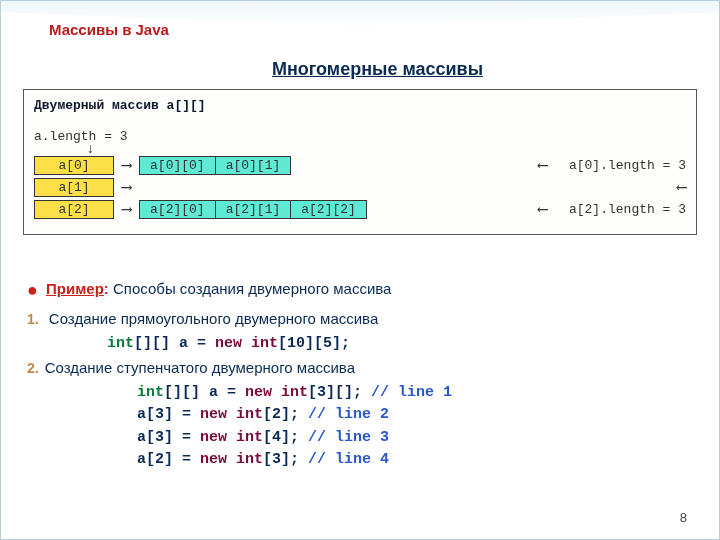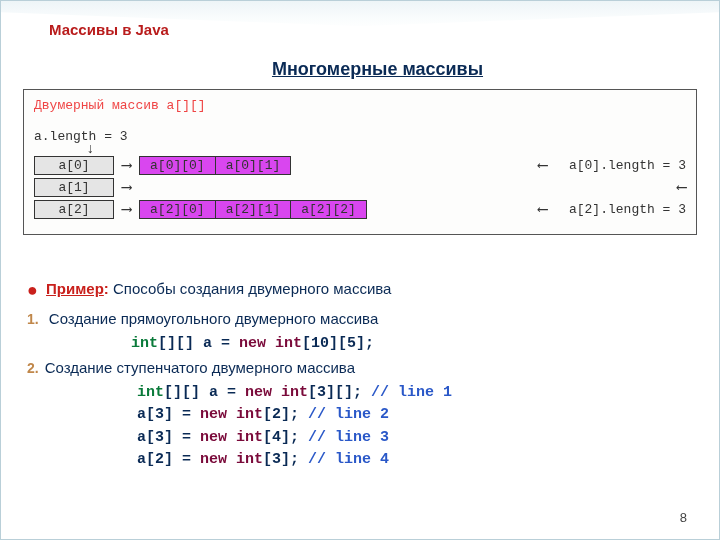--- a/index.html
+++ b/index.html
@@ -40,41 +40,41 @@
   .diagram {
     position: absolute;
     top: 88px; left: 22px; right: 22px;
     border: 1px solid #555;
     background: #fdfdfc;
     padding: 8px 10px 14px 10px;
     font-family: "Courier New", monospace;
     font-size: 13px;
     color: #333;
   }
-  .diag-title { color: #ef4444; }
+  .diag-title { color: #0f172a; font-weight: bold; }
   .diag-len { margin-top: 16px; }
   .diag-arrow-down {
     margin-left: 52px;
     line-height: 10px;
     font-size: 14px;
   }
   .diag-rows { margin-top: 0; }
   .diag-row { display: flex; align-items: center; gap: 8px; height: 22px; }
   .cell {
     border: 1px solid #333;
     padding: 1px 10px;
-    background: #d946ef;
+    background: #5eead4;
     font-size: 13px;
     min-width: 58px;
     text-align: center;
   }
   .cell-head {
     border: 1px solid #333;
     padding: 1px 20px 1px 20px;
-    background: #e5e5e5;
+    background: #fde047;
     min-width: 56px;
     text-align: center;
   }
   .left-col { width: 80px; }
   .arr { font-size: 15px; }
   .diag-right { margin-left: 14px; white-space: nowrap; }
   .row-cells { display: flex; }
   .row-cells .cell { border-right: none; }
   .row-cells .cell:last-child { border-right: 1px solid #333; }
 
@@ -93,21 +93,21 @@
   .num-num { color: #c0874a; font-weight: bold; margin-right: 6px; font-size: 14px; }
   .code {
     font-family: "Courier New", monospace;
     font-weight: bold;
     font-size: 15px;
     white-space: pre;
   }
   .c-type { color: #0a7a3a; }
   .c-kw { color: #7a0a3a; }
   .c-comment { color: #2a58c8; }
-  .code-line-1 { margin-left: 104px; }
+  .code-line-1 { margin-left: 80px; }
   .code-block-2 { margin-left: 110px; }
   .page-num {
     position: absolute;
     bottom: 14px; right: 32px;
     font-size: 13px;
     color: #444;
   }
 </style>
 </head>
 <body>

